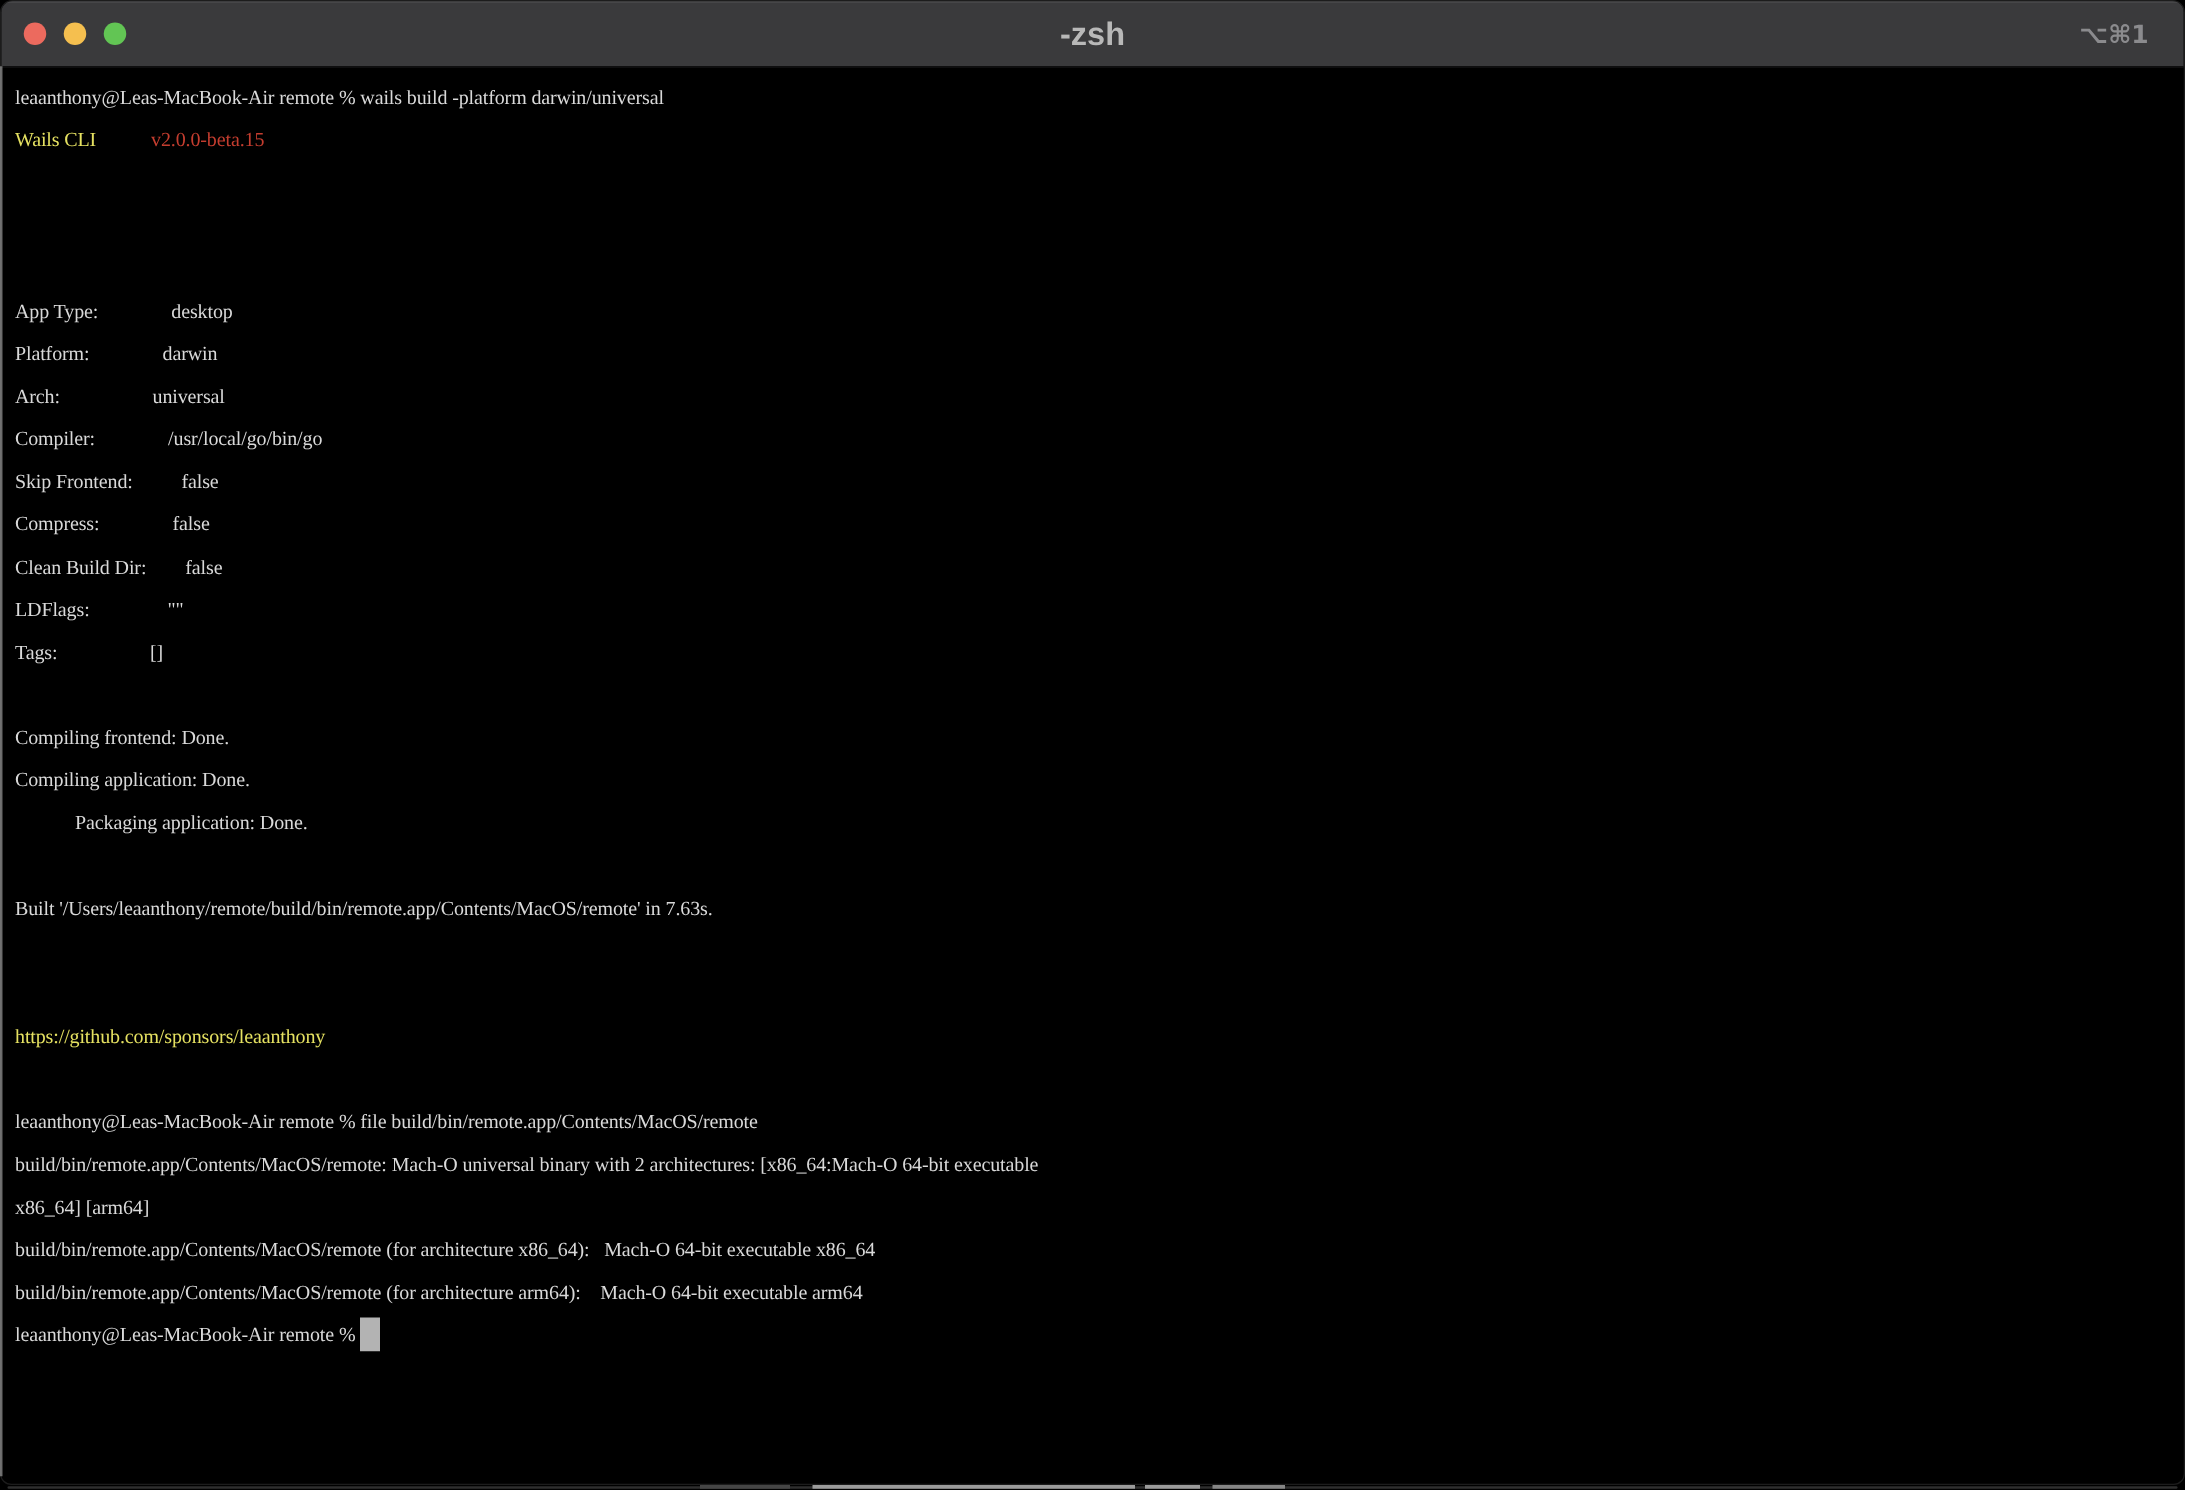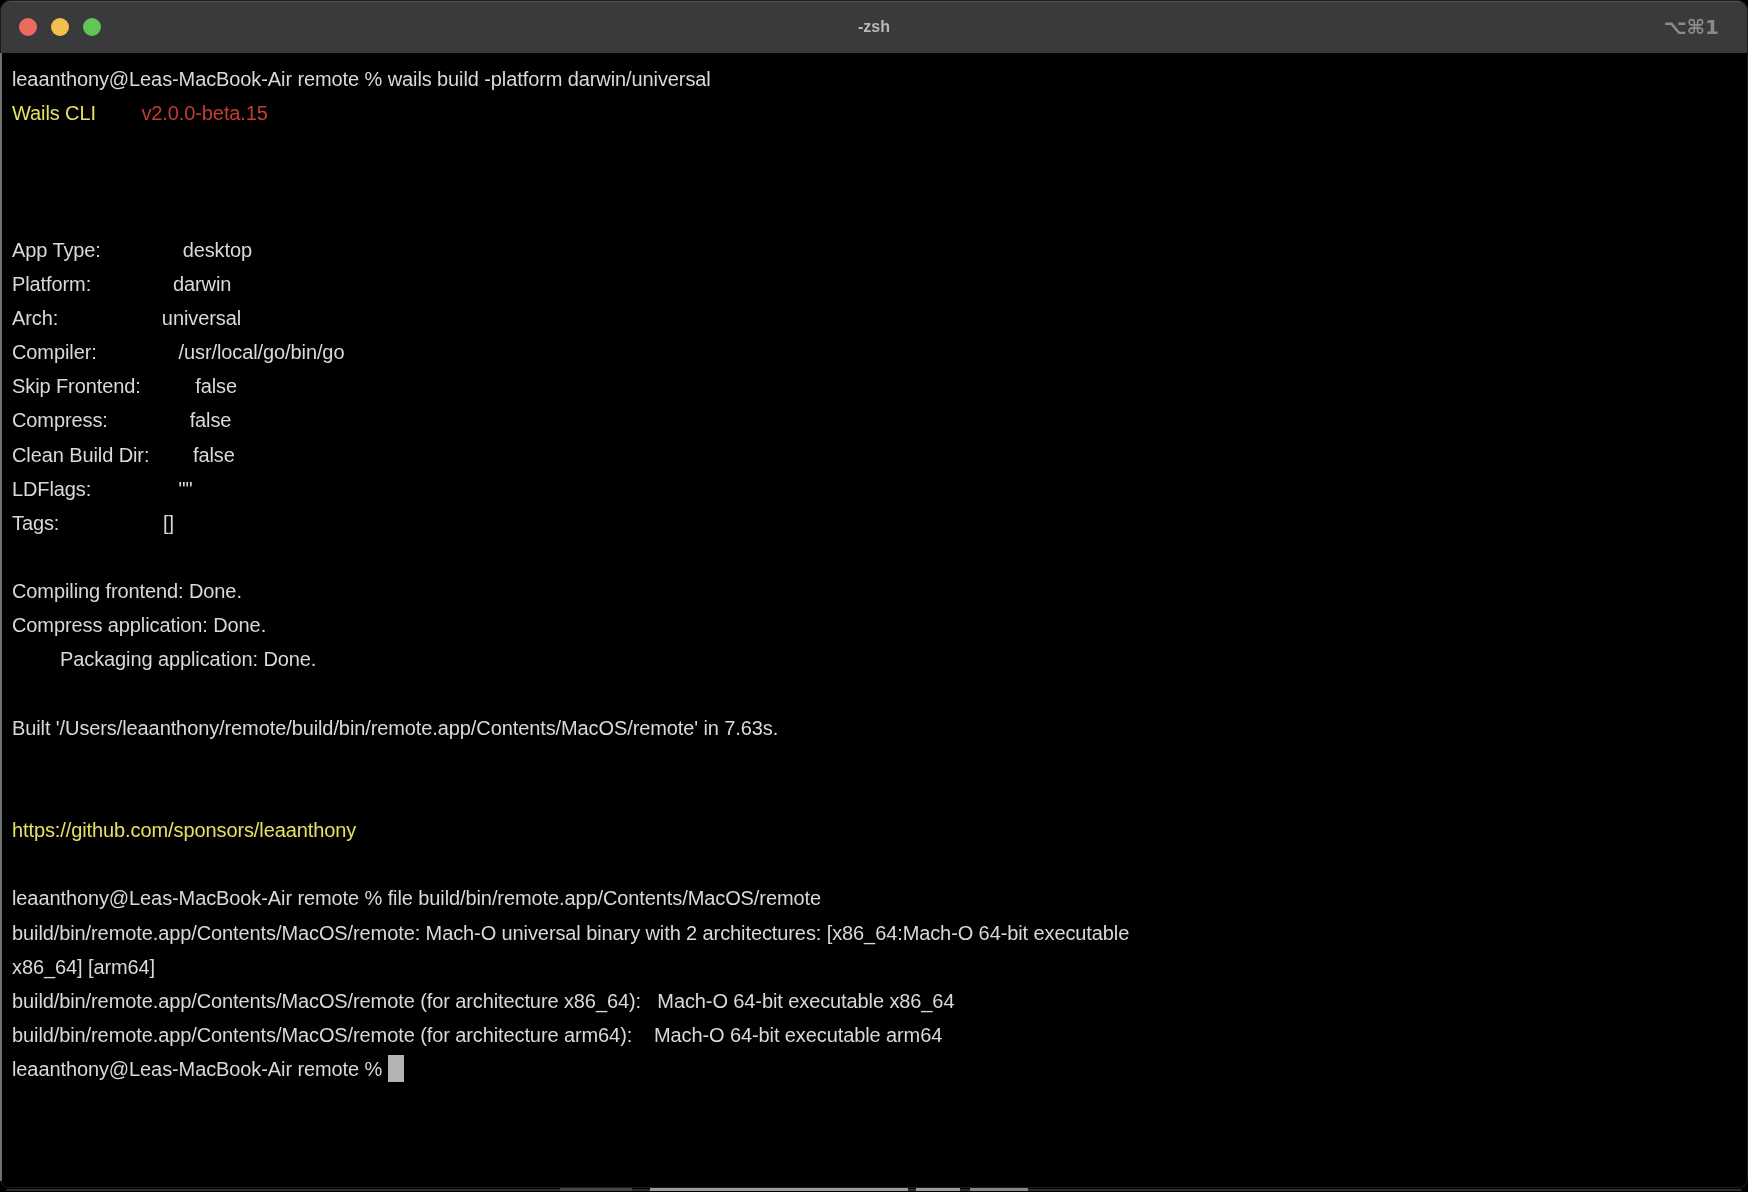--- a/index.html
+++ b/index.html
@@ -43,21 +43,21 @@
   }
   .title {
     position: absolute;
     left: 0; right: 0; top: 0;
     height: 36px;
     line-height: 52px;
     text-align: center;
     color: #b8b8b8;
     font-family: "Liberation Sans", sans-serif;
     font-weight: bold;
-    font-size: 16px;
+    font-size: 26px;
   }
   .shortcut {
     position: absolute;
     right: 28px; top: 0;
     height: 52px;
     line-height: 52px;
     color: #8b8b8e;
     font-family: "DejaVu Sans", sans-serif;
     font-weight: bold;
     font-size: 20px;
@@ -71,22 +71,22 @@
     left: 0; top: 53px;
     width: 2px;
     height: 1128px;
     background: #8f8f8f;
     opacity: 0.75;
     z-index: 3;
   }
   .line {
     height: 34.15px;
     line-height: 34.15px;
-    font-family: Liberation Sans, sans-serif;
-    font-size: 20px;
+    font-family: Liberation Serif, serif;
+    font-size: 16px;
     white-space: pre;
     letter-spacing: -0.1px;
   }
   .cursor {
     display: inline-block;
     width: 16px;
     height: 27px;
     vertical-align: middle;
     margin-top: -4px;
   }
@@ -124,21 +124,21 @@
         <div class="line"><span style="color: rgb(217, 217, 217);">Platform:               darwin</span></div>
         <div class="line"><span style="color: rgb(217, 217, 217);">Arch:                   universal</span></div>
         <div class="line"><span style="color: rgb(217, 217, 217);">Compiler:               /usr/local/go/bin/go</span></div>
         <div class="line"><span style="color: rgb(217, 217, 217);">Skip Frontend:          false</span></div>
         <div class="line"><span style="color: rgb(217, 217, 217);">Compress:               false</span></div>
         <div class="line"><span style="color: rgb(217, 217, 217);">Clean Build Dir:        false</span></div>
         <div class="line"><span style="color: rgb(217, 217, 217);">LDFlags:                ""</span></div>
         <div class="line"><span style="color: rgb(217, 217, 217);">Tags:                   []</span></div>
         <div class="line"></div>
         <div class="line"><span style="color: rgb(217, 217, 217);">Compiling frontend: Done.</span></div>
-        <div class="line"><span style="color: rgb(217, 217, 217);">Compress application: Done.</span></div>
+        <div class="line"><span style="color: rgb(217, 217, 217);">Compiling application: Done.</span></div>
         <div class="line"><span style="color: rgb(217, 217, 217); margin-left: 48px;">Packaging application: Done.</span></div>
         <div class="line"></div>
         <div class="line"><span style="color: rgb(217, 217, 217);">Built '/Users/leaanthony/remote/build/bin/remote.app/Contents/MacOS/remote' in 7.63s.</span></div>
         <div class="line"></div>
         <div class="line"></div>
         <div class="line"><span style="color: rgb(229, 225, 97);">https://github.com/sponsors/leaanthony</span></div>
         <div class="line"></div>
         <div class="line"><span style="color: rgb(217, 217, 217);">leaanthony@Leas-MacBook-Air remote % file build/bin/remote.app/Contents/MacOS/remote</span></div>
         <div class="line"><span style="color: rgb(217, 217, 217);">build/bin/remote.app/Contents/MacOS/remote: Mach-O universal binary with 2 architectures: [x86_64:Mach-O 64-bit executable</span></div>
         <div class="line"><span style="color: rgb(217, 217, 217);">x86_64] [arm64]</span></div>

